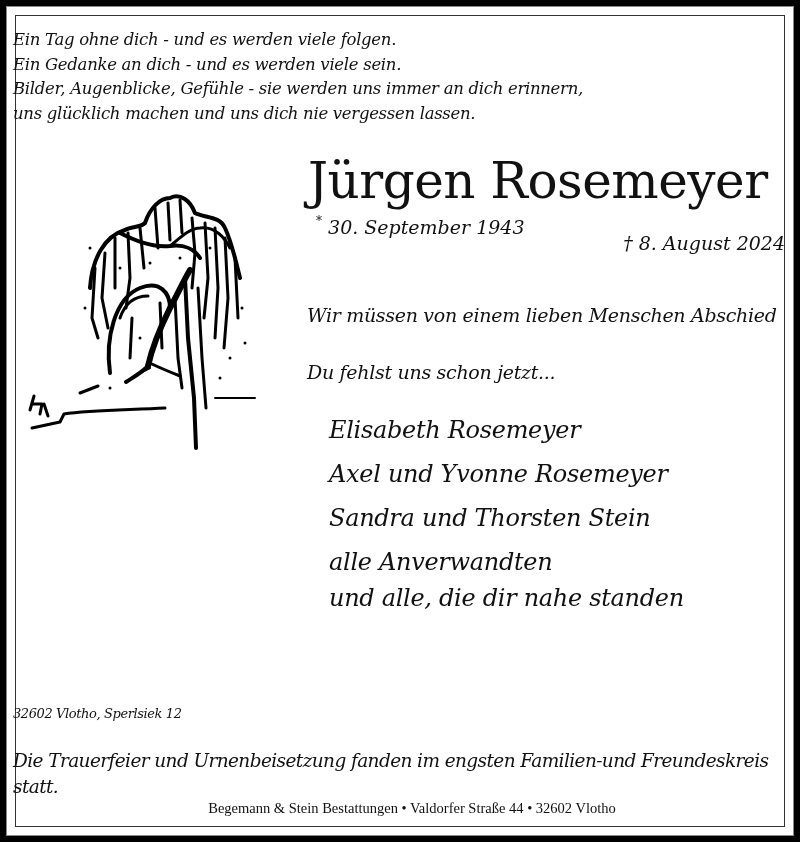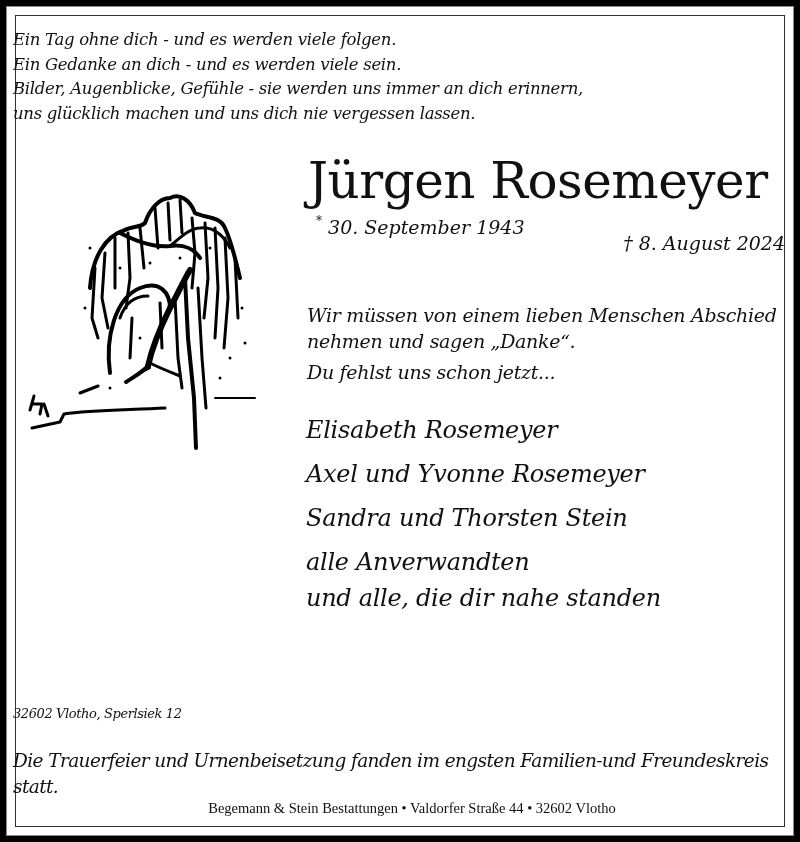--- a/index.html
+++ b/index.html
@@ -44,21 +44,21 @@
   }
   .farewell div { white-space: nowrap; }
   .missing {
     position: absolute; left: 307px; top: 361px;
     font-size: 19px; font-style: italic; white-space: nowrap; letter-spacing: -0.3px;
   }
   .family {
     position: absolute; left: 306px; top: 412px;
     font-size: 24px; font-style: italic; letter-spacing: -0.3px;
   }
-  .family .grp { margin-bottom: 8px; line-height: 36px; }
+  .family .grp { margin-bottom: 8px; line-height: 36px; margin-left: 23px; }
   .family .grp div { white-space: nowrap; }
   .address {
     position: absolute; left: 13px; top: 706px;
     font-size: 13px; font-style: italic; letter-spacing: -0.4px; white-space: nowrap;
   }
   .notice {
     position: absolute; left: 13px; top: 748px; width: 770px;
     font-size: 18.5px; line-height: 26px; font-style: italic; letter-spacing: -0.6px;
   }
   .undertaker {
@@ -143,21 +143,20 @@
   <sup>*</sup>
   <span>30. September 1943</span>
 </div>
 <div class="died">
   <span>†</span>
   <span>8. August 2024</span>
 </div>
 
 <div class="farewell">
   <div>Wir müssen von einem lieben Menschen Abschied</div>
-  <div>nehmen und sagen „Danke“.</div>
 </div>
 <div class="missing">Du fehlst uns schon jetzt...</div>
 
 <div class="family">
   <div class="grp">
     <div>Elisabeth Rosemeyer</div>
   </div>
   <div class="grp">
     <div>Axel und Yvonne Rosemeyer</div>
   </div>

